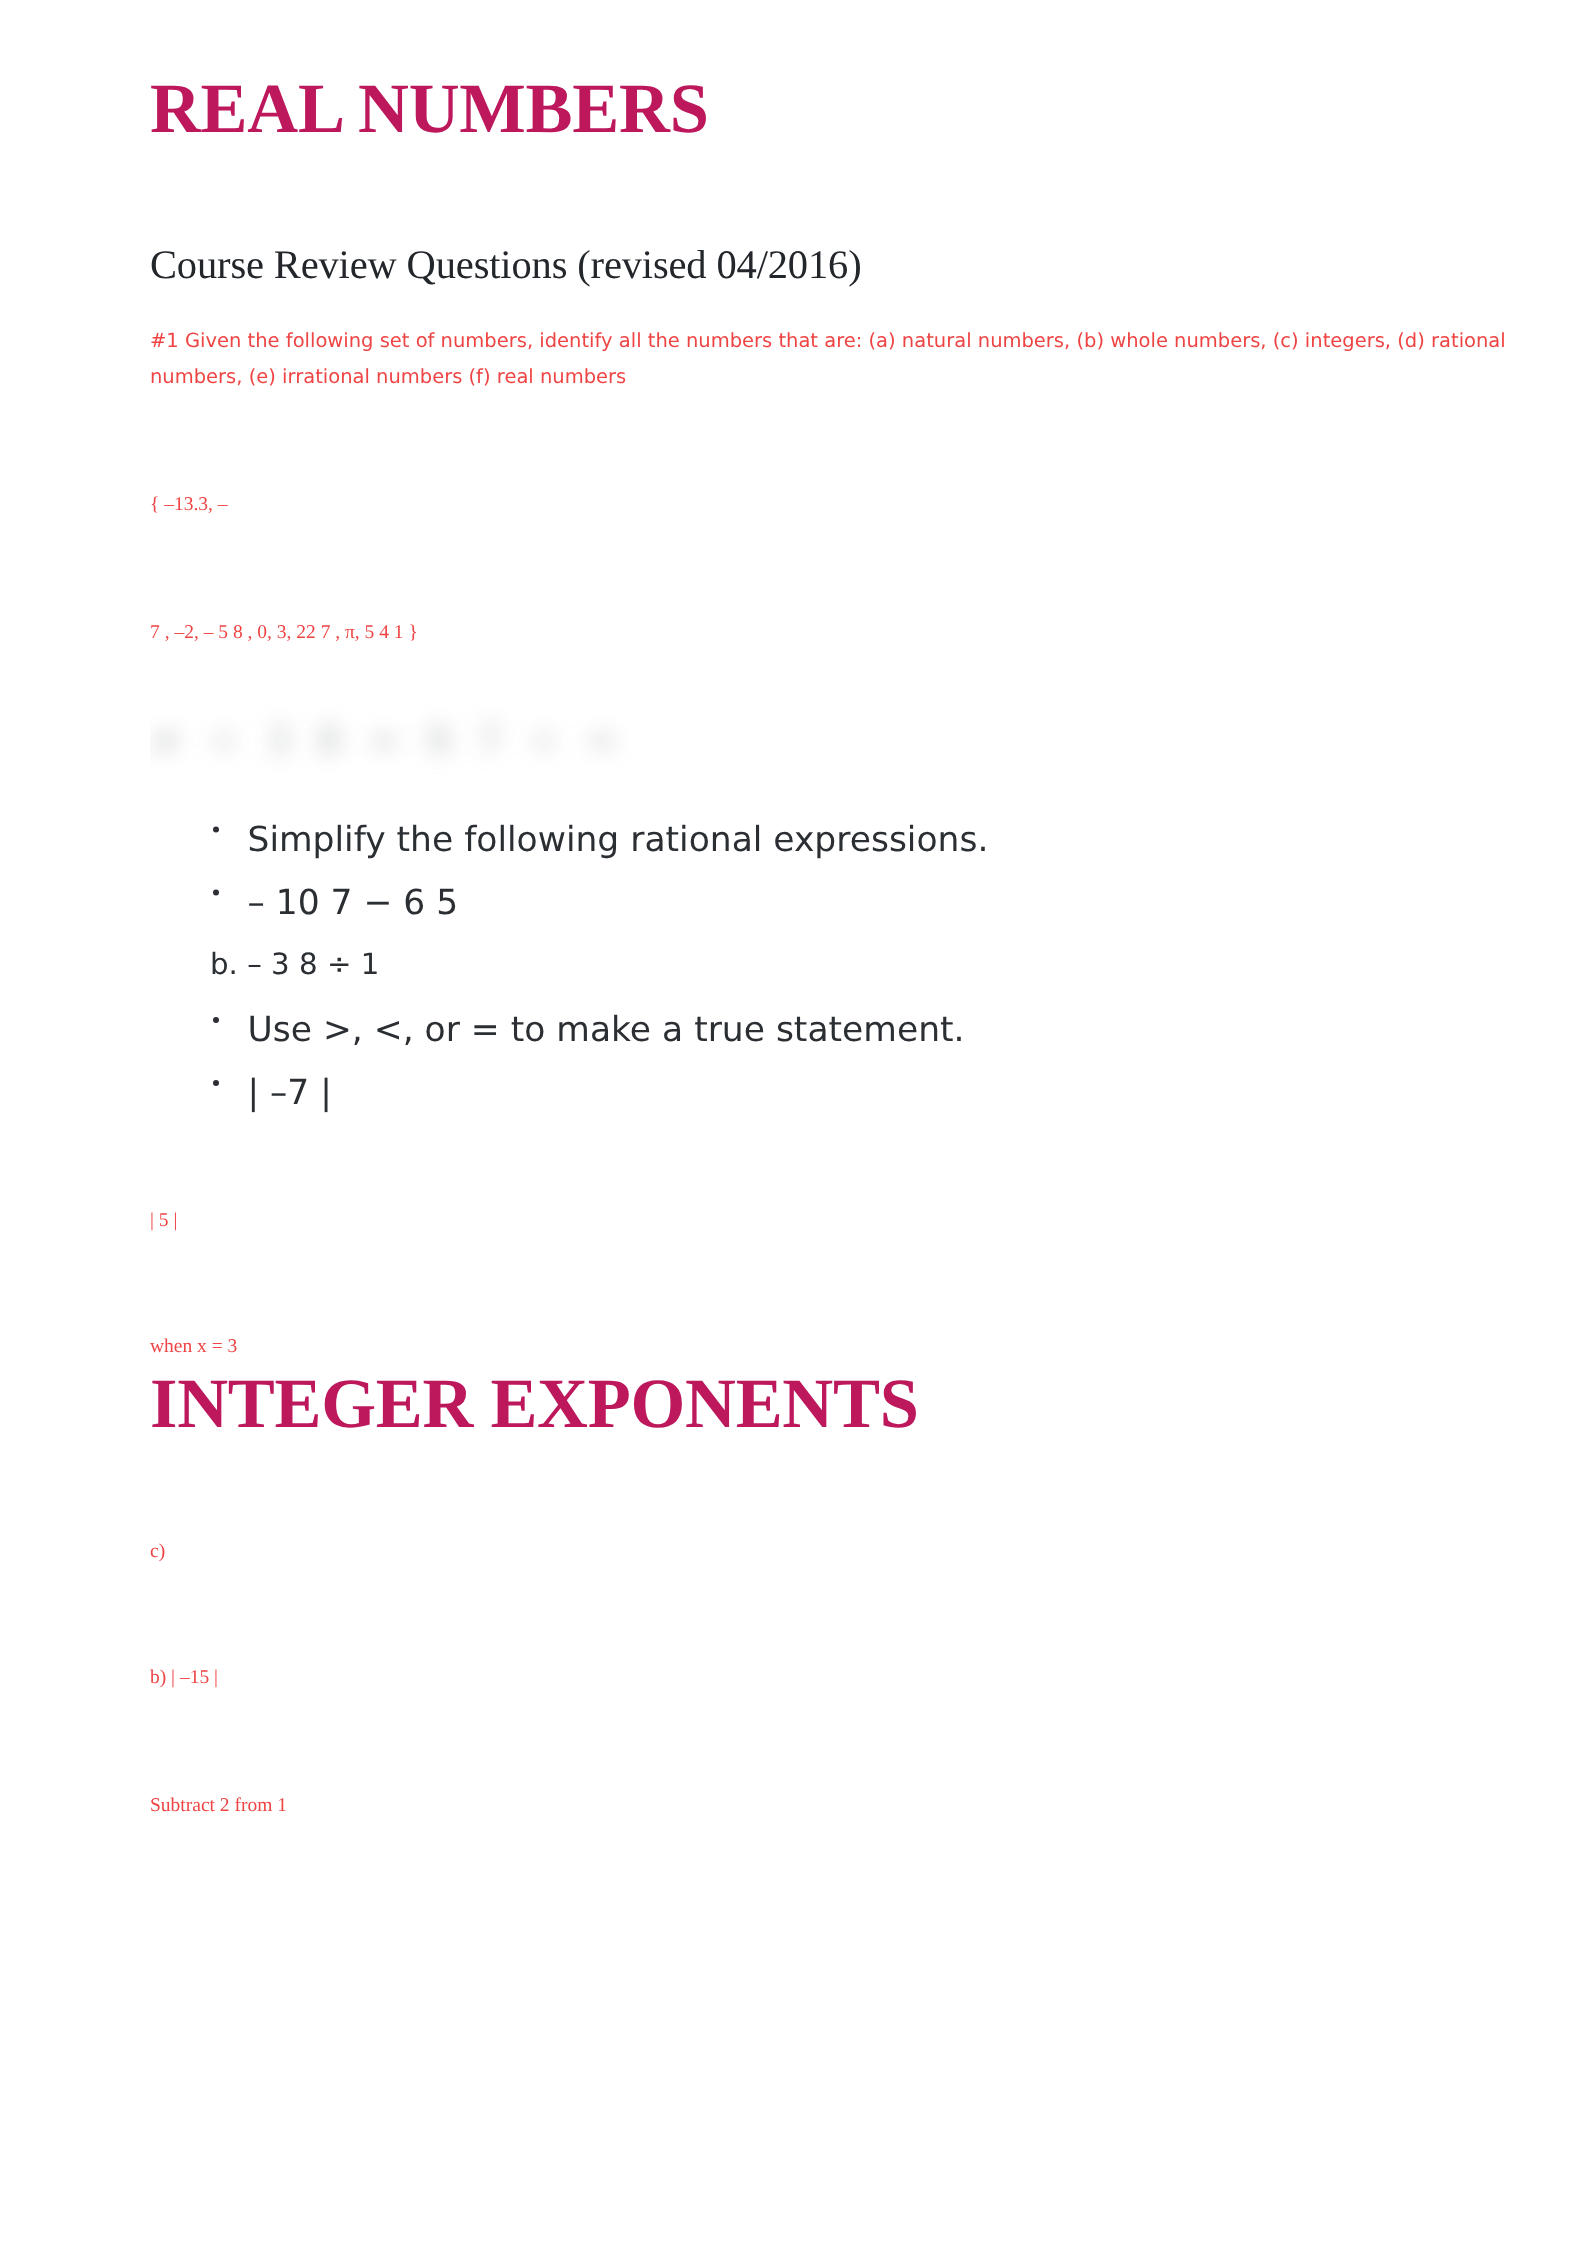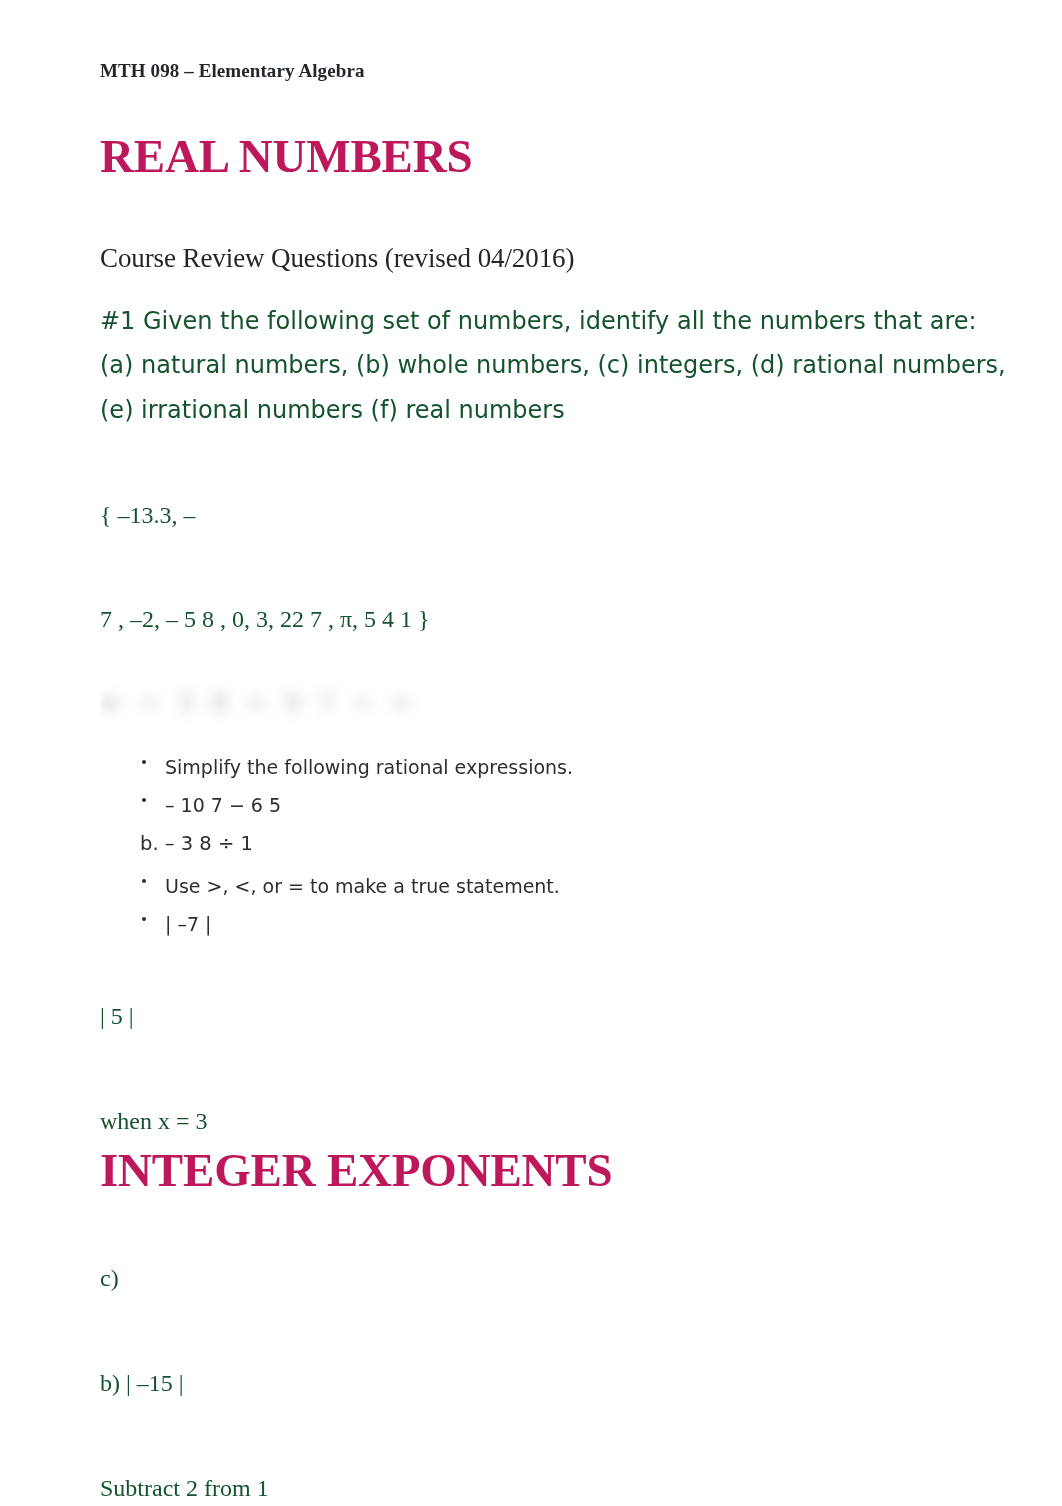--- a/index.html
+++ b/index.html
@@ -55,22 +55,22 @@
     color: #23272b;
     line-height: 1.2;
     letter-spacing: -0.1px;
     margin: 0;
     margin-top: 60px;
   }
 
   
   .para {
     font-family: "DejaVu Sans", "Liberation Sans", sans-serif;
-    font-size: 24px;
-    color: #14532d;
+    font-size: 13px;
+    color: #ef4444;
     line-height: 1.86;
     margin: 0;
     margin-top: 24px;
     max-width: 918px;
   }
   .para.sp-lg { margin-top: 60px; font-family: Liberation Serif, serif; }
 
   
   .blurred-math {
     position: relative;
@@ -97,21 +97,21 @@
   
   .bullets {
     list-style: none;
     margin: 0;
     padding: 0;
     margin-top: 24px;
   }
   .bullets li {
     position: relative;
     font-family: "DejaVu Sans", "Liberation Sans", sans-serif;
-    font-size: 19px;
+    font-size: 23px;
     color: #2b2f33;
     line-height: 1.0;
     padding-left: 65px;
     margin-bottom: 19px;
   }
   .bullets li:last-child { margin-bottom: 0; }
   .bullets li .bullet-dot {
     position: absolute;
     left: 42px;
     top: 2px;
@@ -133,21 +133,20 @@
     margin-top: 19px;
     margin-left: 40px;
   }
 </style>
 </head>
 <body>
 
 <div class="page">
   <div class="content">
 
-    <div class="doc-header">MTH 098 – Elementary Algebra</div>
 
     <h1 class="title-h1 title-real">REAL NUMBERS</h1>
 
     <h2 class="title-h2">Course Review Questions (revised 04/2016)</h2>
 
     <p class="para">#1 Given the following set of numbers, identify all the numbers that are: (a) natural numbers, (b) whole numbers, (c) integers, (d) rational numbers, (e) irrational numbers (f) real numbers</p>
 
     <p class="para sp-lg">{ –13.3, –</p>
 
     <p class="para sp-lg">7 , –2, – 5 8 , 0, 3, 22 7 , π, 5 4 1 }</p>

